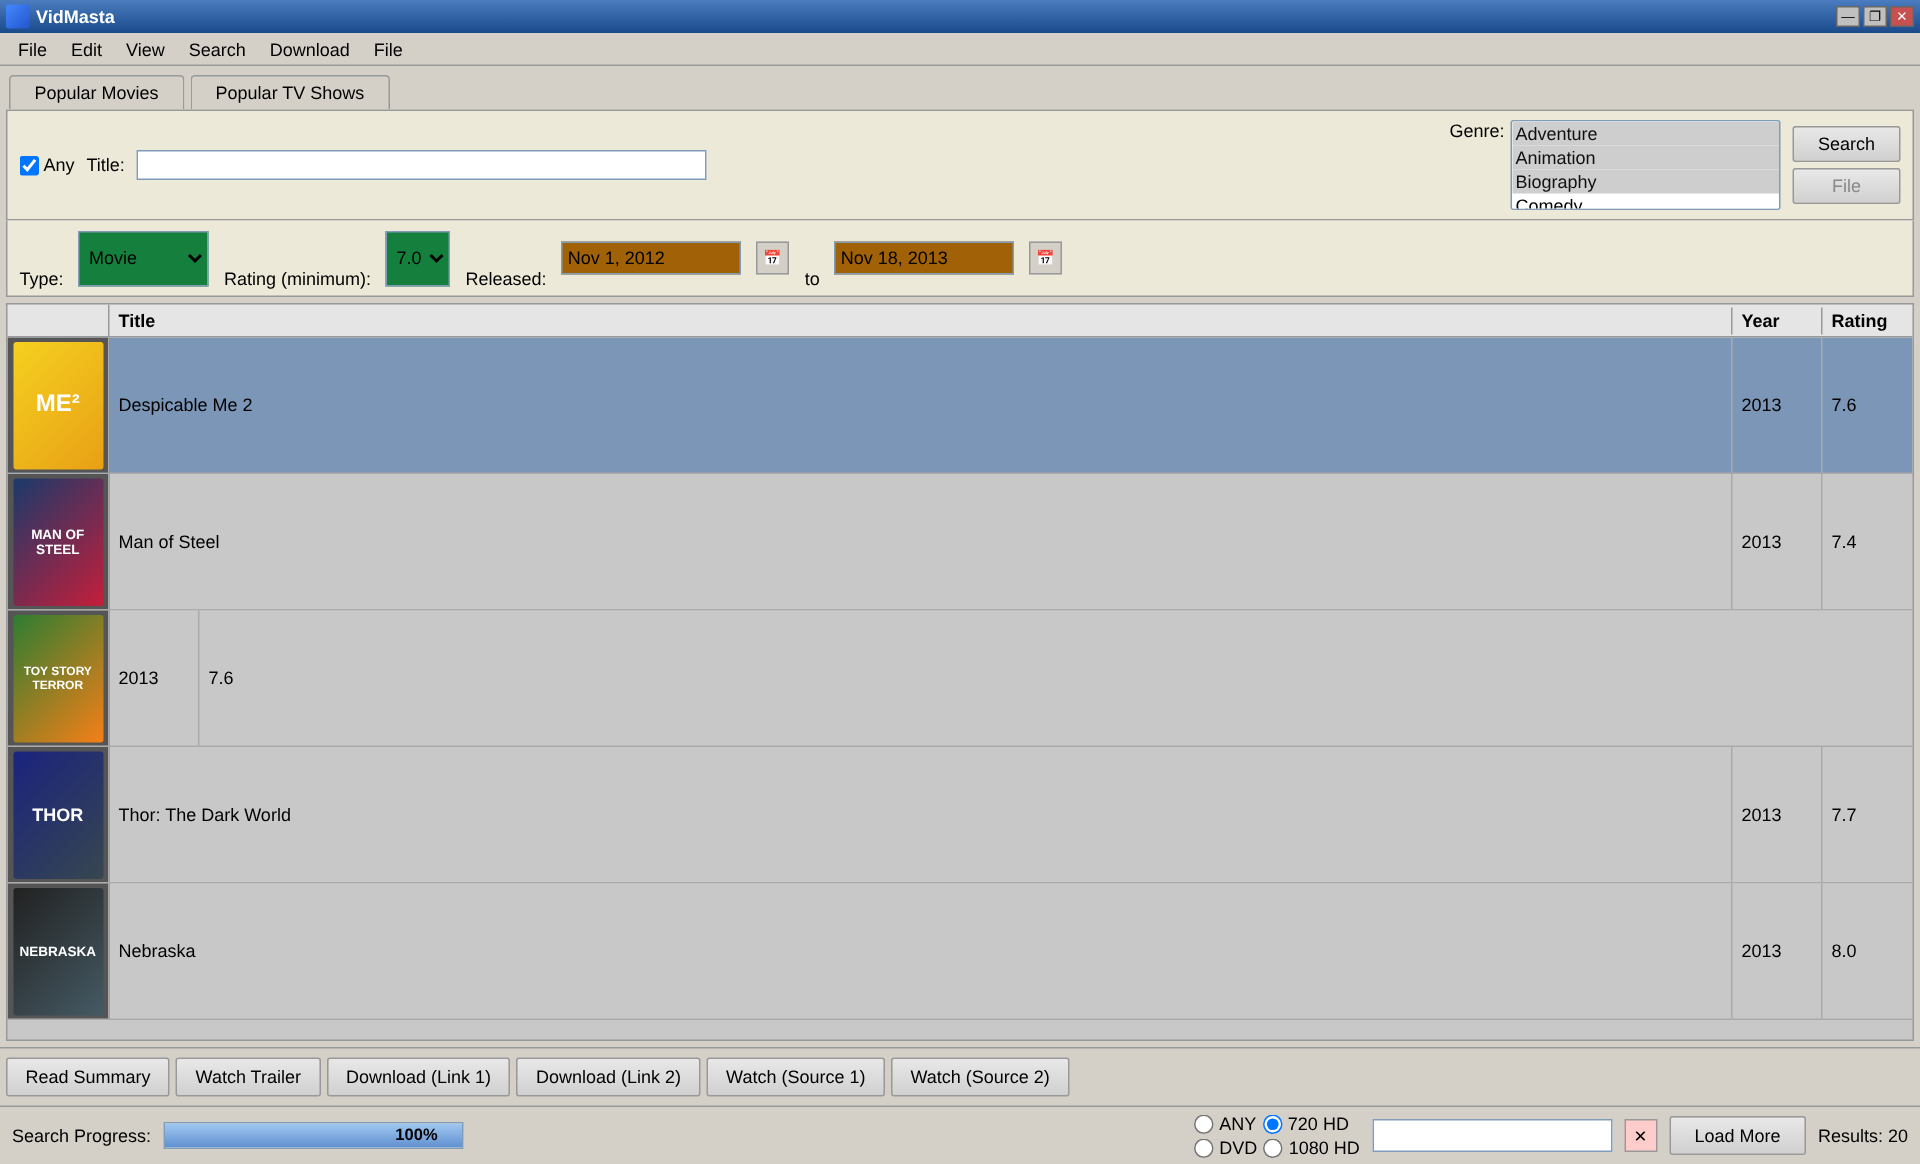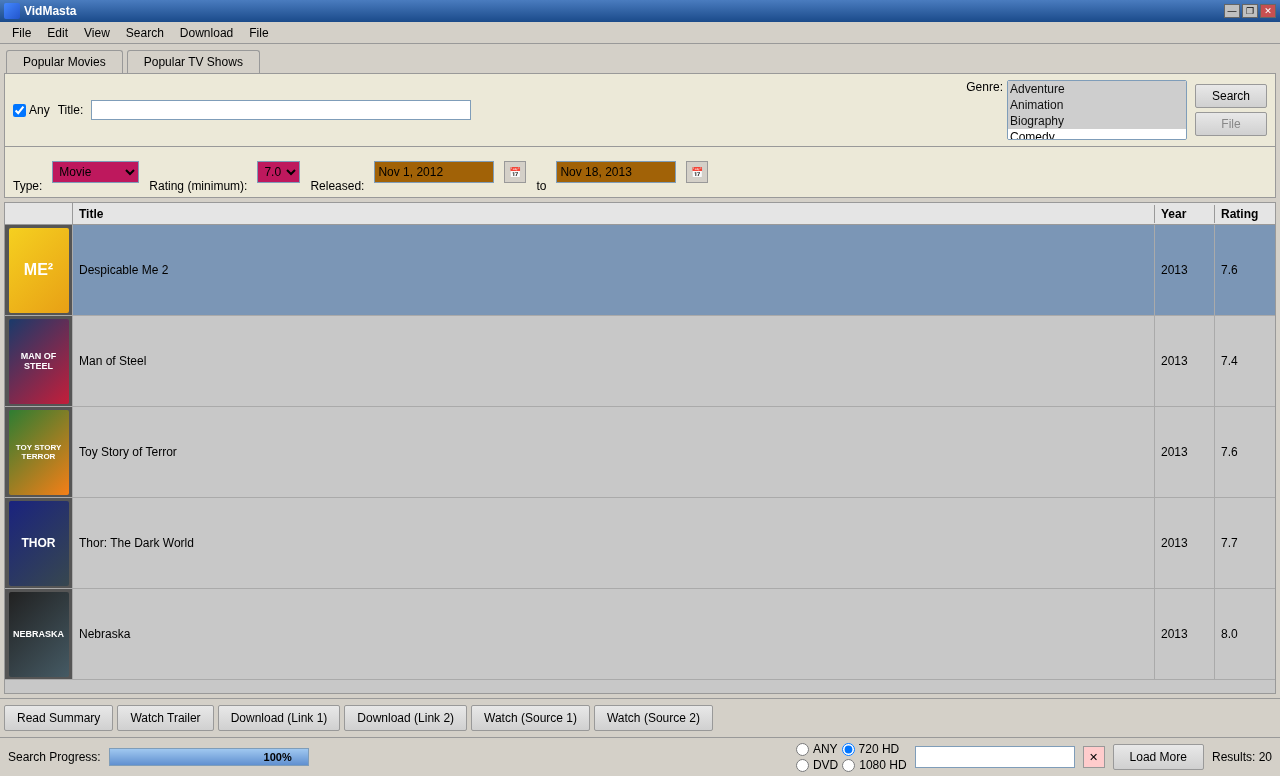--- a/index.html
+++ b/index.html
@@ -102,23 +102,23 @@
       border: 1px solid #999;
       border-top: none;
       margin: 0 4px;
       padding: 4px 8px;
       display: flex;
       align-items: center;
       gap: 10px;
     }
     .filter-label { font-size: 12px; margin-top: 28px; }
     .filter-select {
-      height: 22px;
-      border: 1px solid #7f9db9;
-      background: #be185d;
+      height: 37px;
+      border: 1px solid #7f9db9;
+      background: #15803d;
       font-size: 12px;
       padding: 0 2px;
     }
     .date-input {
       width: 120px;
       height: 22px;
       border: 1px solid #7f9db9;
       background: #a16207;
       font-size: 12px;
       padding: 1px 3px;
@@ -404,21 +404,20 @@
         <div class="cell-year">2013</div>
         <div class="cell-rating">7.4</div>
       </div>
 
       <div class="result-row">
         <div class="cell-thumb">
           <div class="movie-poster poster-toystory">
             <span style="font-size:8px;font-weight:bold;">TOY STORY TERROR</span>
           </div>
         </div>
-        <div class="cell-title">Toy Story of Terror</div>
         <div class="cell-year">2013</div>
         <div class="cell-rating">7.6</div>
       </div>
 
       <div class="result-row">
         <div class="cell-thumb">
           <div class="movie-poster poster-thor">
             <span style="font-size:12px;font-weight:bold;">THOR</span>
           </div>
         </div>

